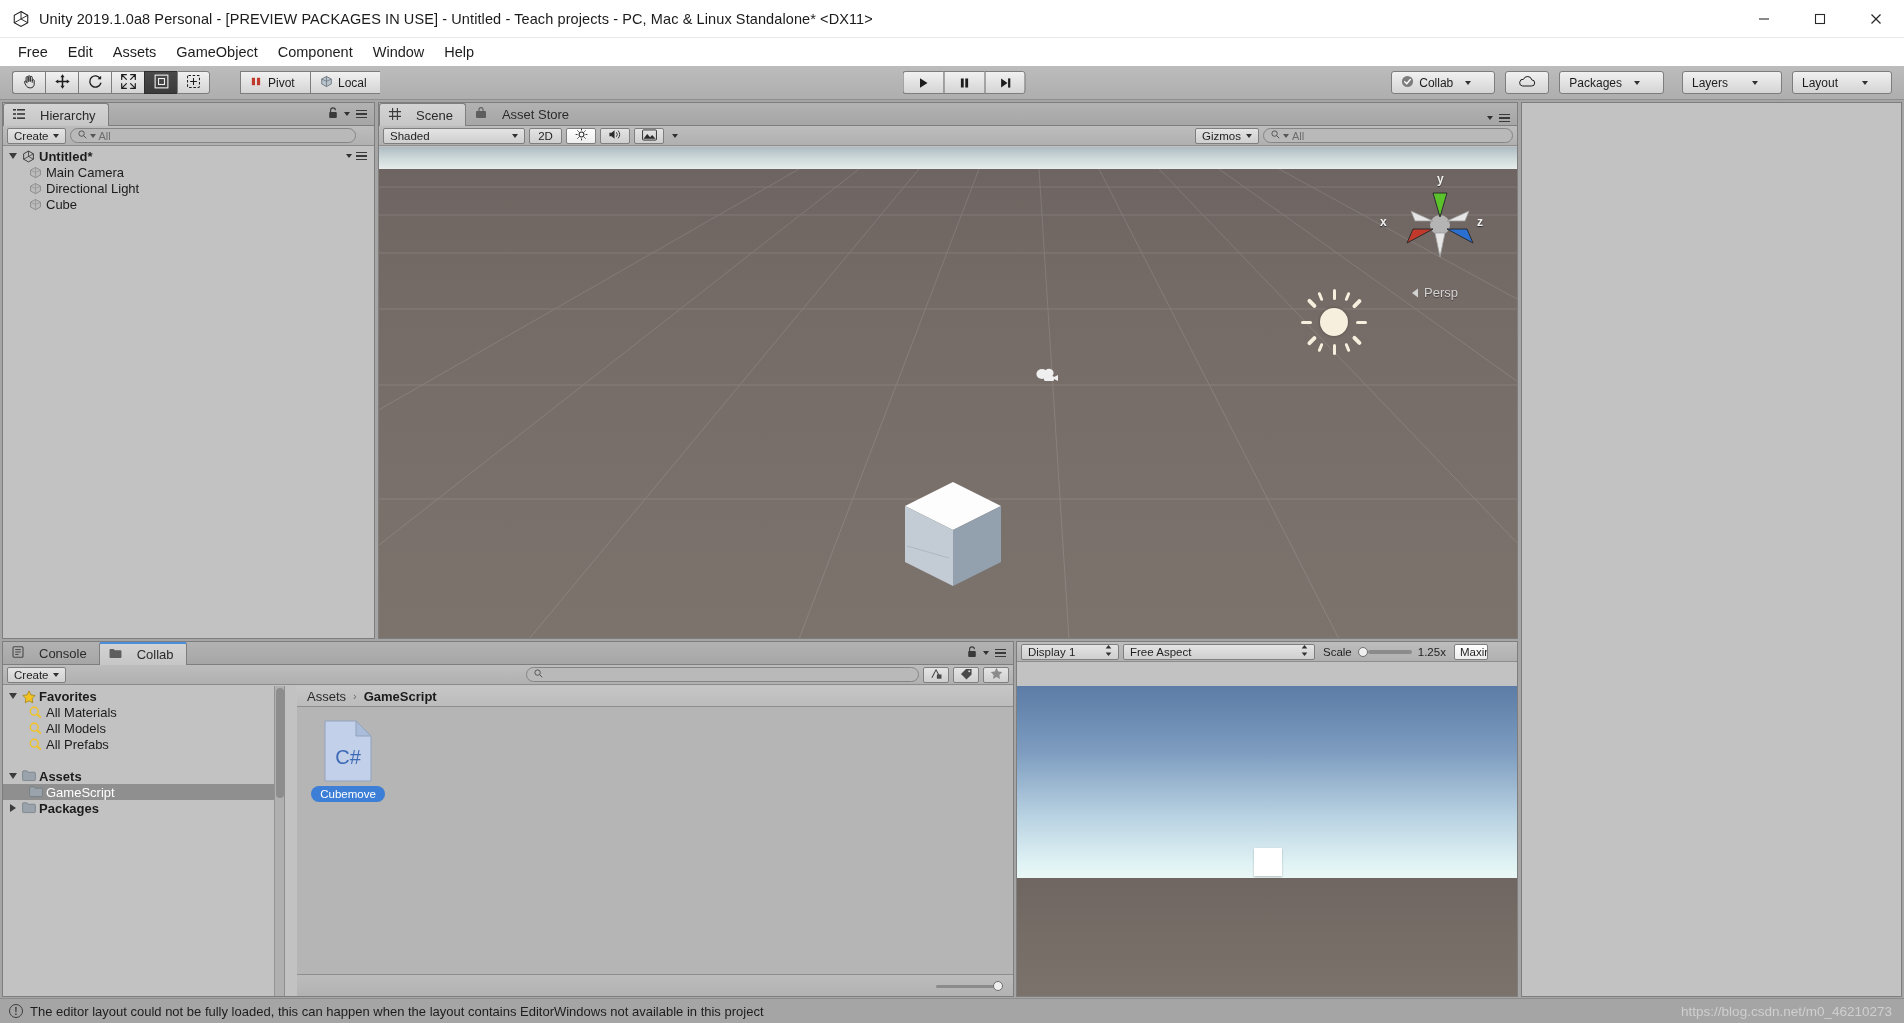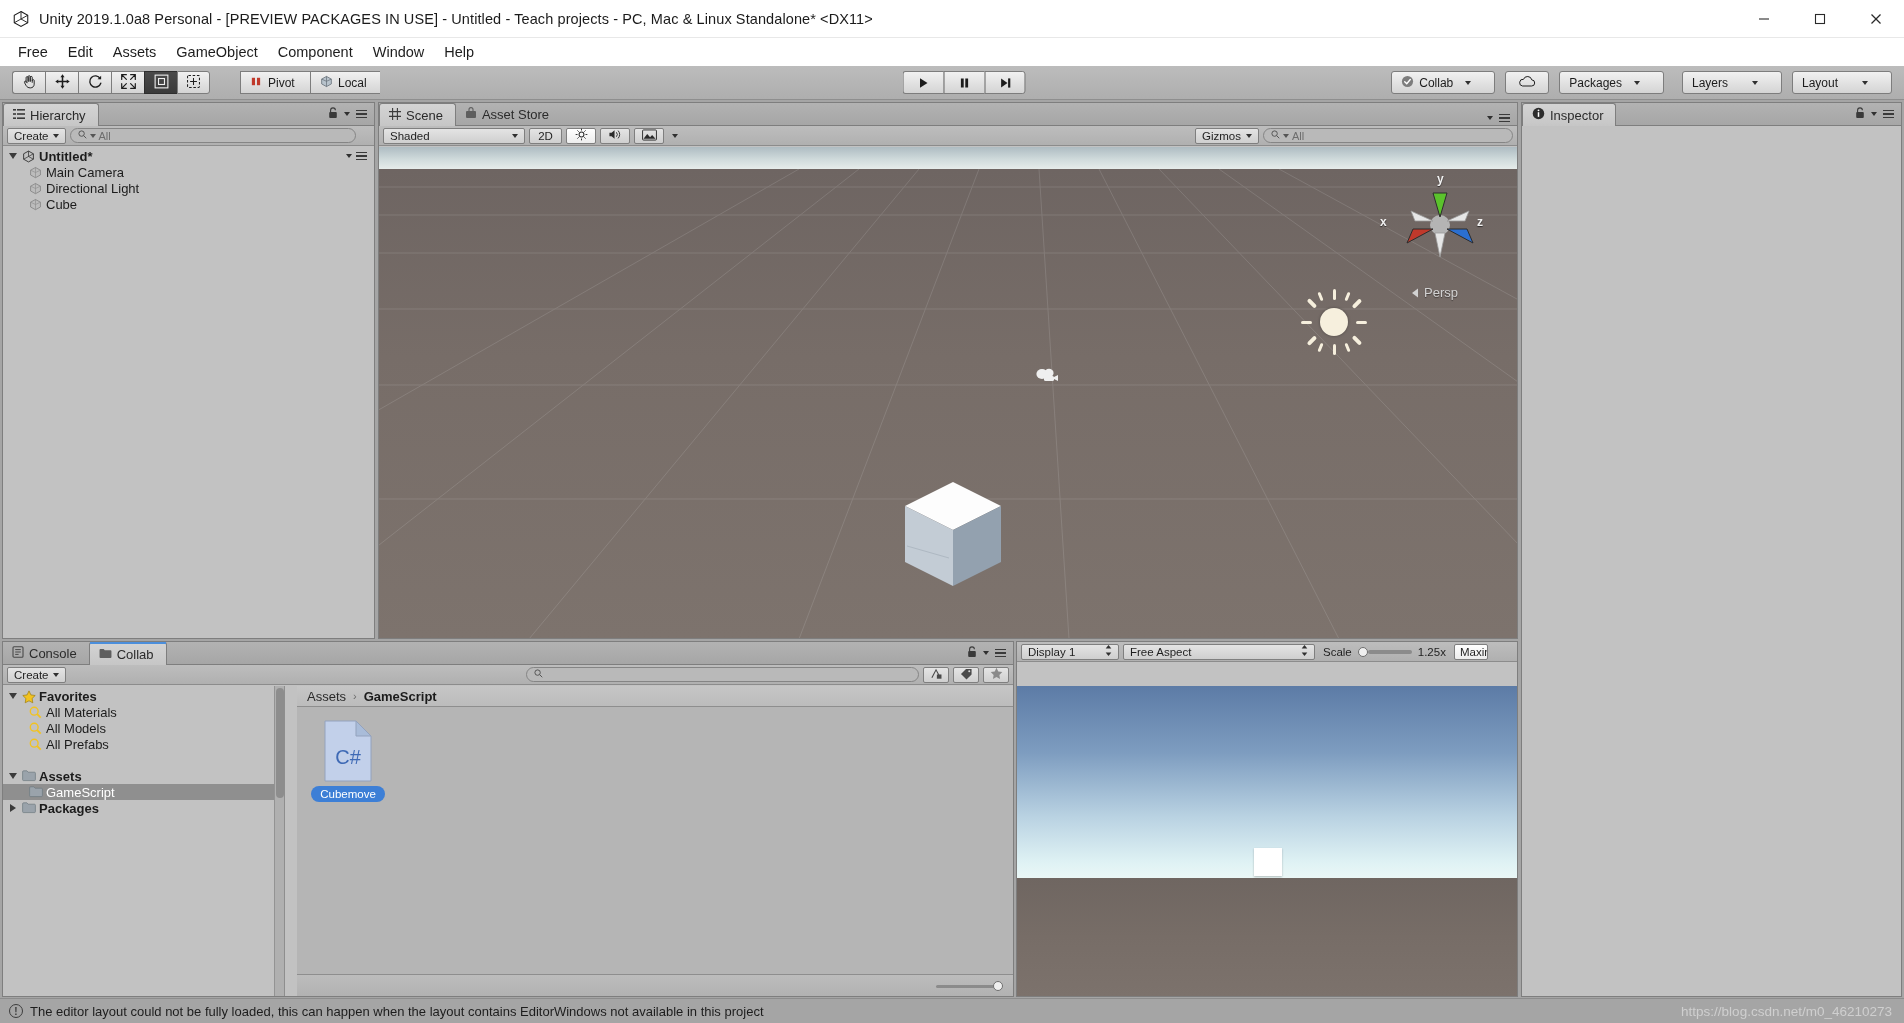--- a/index.html
+++ b/index.html
@@ -64,21 +64,21 @@
   .caret { width:0;height:0;border-left:3.5px solid transparent;border-right:3.5px solid transparent;border-top:4px solid #303030; }
 
   
   .panel { position: absolute; background: #c2c2c2; border: 1px solid #7e7e7e; }
   .panel-tabrow {
     height: 23px; background: linear-gradient(#b2b2b2,#a6a6a6);
     display: flex; align-items: flex-end; position: relative;
     border-bottom: 1px solid #7e7e7e;
   }
   .ptab {
-    height: 22px; padding: 0 12px 0 9px; display: flex; align-items: center; gap: 5px;
+    height: 22px; padding: 0 12px 0 9px; display: flex; align-items: center; gap: 15px;
     font-size: 13px; color: #2b2b2b; background: transparent; cursor: default;
     border-radius: 3px 3px 0 0;
   }
   .ptab.active {
     background: linear-gradient(#d4d4d4,#c6c6c6);
     border: 1px solid #7e7e7e; border-bottom: none;
     margin-bottom: -1px; height: 23px;
   }
   .ptab.focused::before {
     content:''; position:absolute; top:0; height:2px; background:#4c8fdc;
@@ -604,46 +604,20 @@
       <div style="position:absolute;left:1030px;top:138px;display:flex;align-items:center;gap:3px;">
         <svg width="12" height="12" viewBox="0 0 12 12">
             <path d="M9 1.5 3 6l6 4.5z" fill="#d2d2d2"></path>
           </svg>
         <span class="persp-label" style="position:static">Persp</span>
       </div>
     </div>
   </div>
 
   <div class="panel" style="left:1521px; top:102px; width:381px; height:895px;">
-    <div class="panel-tabrow">
-      <div class="ptab active">
-        <span>
-          <svg width="13" height="13" viewBox="0 0 14 14">
-              <circle cx="7" cy="7" r="6.2" fill="#2d2d2d"></circle>
-              <rect x="6.2" y="5.6" width="1.6" height="5" fill="#fff"></rect>
-              <circle cx="7" cy="3.6" r="1" fill="#fff"></circle>
-            </svg>
-        </span>
-        <span>Inspector</span>
-      </div>
-      <div class="tabrow-right">
-        <span>
-          <svg width="10" height="12" viewBox="0 0 10 12">
-              <path d="M2.6 5V3.3a2.4 2.4 0 0 1 4.8 0" fill="none" stroke="#3a3a3a" stroke-width="1.1"></path>
-              <rect x="1.2" y="5" width="7.6" height="6" rx="1" fill="#3a3a3a"></rect>
-            </svg>
-        </span>
-        <span class="caret"></span>
-        <span class="hamburger">
-            <i></i>
-            <i></i>
-            <i></i>
-          </span>
-      </div>
-    </div>
     <div class="inspector-body" style="left:0;top:23px;right:0;bottom:0;"></div>
   </div>
 
   <div class="panel" style="left:2px; top:641px; width:1012px; height:356px;">
     <div class="panel-tabrow">
       <div class="ptab">
         <span>
           <svg width="12" height="12" viewBox="0 0 12 12">
               <rect x="1" y=".8" width="10" height="10.4" rx="1" fill="none" stroke="#4a4a4a" stroke-width="1.1"></rect>
               <path d="M3.2 3.6h5.6M3.2 6h5.6M3.2 8.4h3.4" stroke="#4a4a4a" stroke-width="1"></path>

